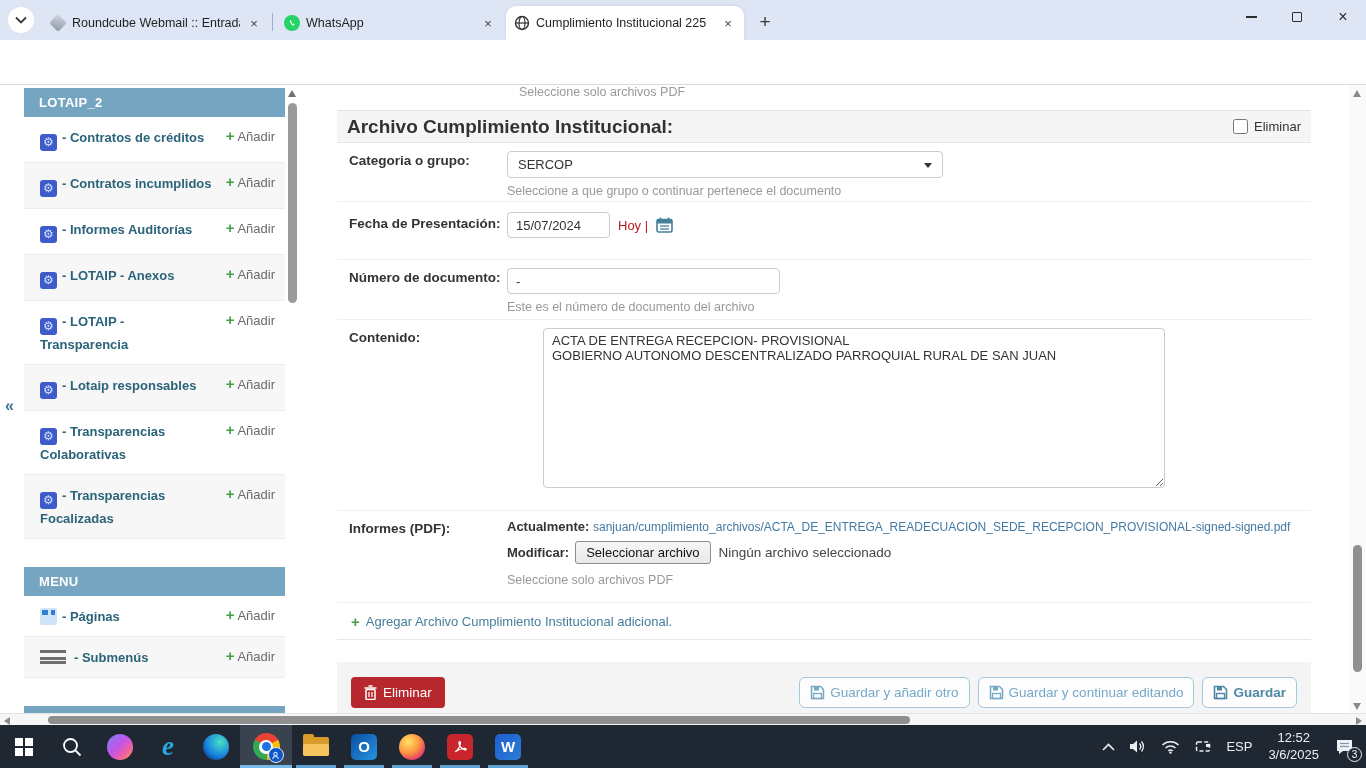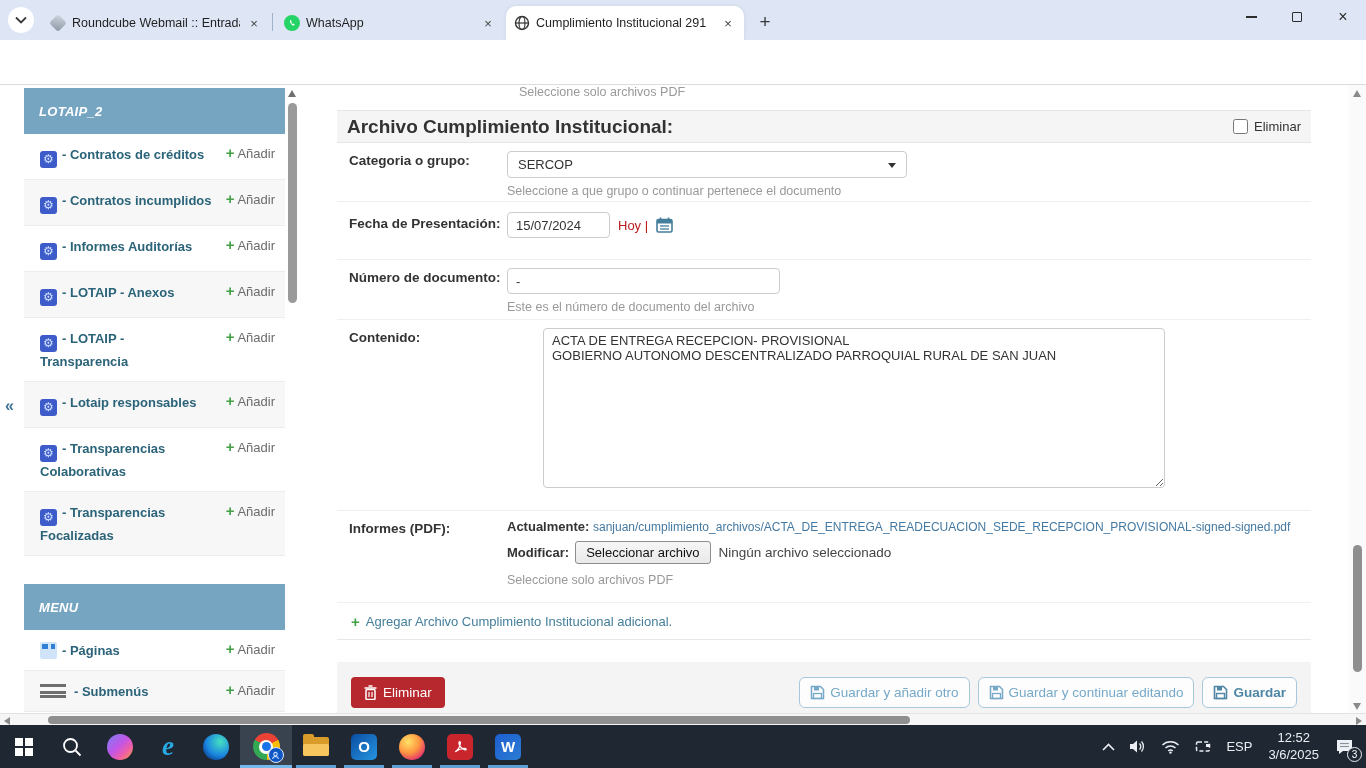--- a/index.html
+++ b/index.html
@@ -33,21 +33,21 @@
   #urlbar { position:absolute; left:122px; top:48px; width:1086px; height:30px; background:#eef1f7; border-radius:15px; display:flex; align-items:center; padding:0 14px; }
   #urlbar .url { font-size:13.5px; color:#202124; margin-left:10px; }
   .tb-icon { position:absolute; top:51px; }
 
   
   #content { position:absolute; left:0; top:85px; width:1366px; height:628px; background:#fff; overflow:hidden; }
   .collapse { position:absolute; left:5px; top:312px; font-size:16px; font-weight:bold; color:#3e7294; }
 
   
   #sidebar { position:absolute; left:24px; top:3px; width:261px; }
-  .s-head { height:46px; background:#76a5c2; color:#fff; font-size:13px; font-weight:bold; letter-spacing:.3px; display:flex; align-items:center; padding-left:15px;font-style:italic; }
+  .s-head { height:29px; background:#76a5c2; color:#fff; font-size:13px; font-weight:bold; letter-spacing:.3px; display:flex; align-items:center; padding-left:15px; }
   .s-head.current { color:#f8f1bd; }
   .s-row { position:relative; border-bottom:1px solid #ececec; padding:11px 8px 11px 16px; min-height:41px; }
   .s-row.alt { background:#f7f7f7; }
   .s-link { font-size:13px; font-weight:bold; color:#2b6379; line-height:17px; display:inline; }
   .s-ico { display:inline-block; width:17px; height:17px; margin-right:5px; vertical-align:-4px; }
   .gear-ico { background:#3e5cc9; border-radius:3px; color:#cfe0ff; font-size:12px; line-height:17px; text-align:center; }
   .pages-ico { background:#cfe4f9; border-radius:2px; position:relative; }
   .pages-ico:before { content:""; position:absolute; left:2px; top:2px; width:6px; height:5px; background:#2f7fd6; }
   .pages-ico:after { content:""; position:absolute; right:2px; top:2px; width:4px; height:5px; background:#2f7fd6; }
   .menu-ico { width:26px; height:14px; border-top:3px solid #6e6e6e; border-bottom:3px solid #6e6e6e; position:relative; vertical-align:-2px; margin-right:8px; display:inline-block; }
@@ -65,21 +65,21 @@
   #main { position:absolute; left:337px; top:0; width:974px; }
   .row { display:flex; border-bottom:1px solid #f0f0f0; position:relative; }
   .row .label { width:170px; padding:10px 0 0 12px; font-size:13.5px; font-weight:bold; color:#333; }
   .row .value { flex:1; padding:8px 0 10px 0; }
   .help { font-size:12.5px; color:#999; margin-top:6px; }
   .tophelp { height:25px; padding-left:182px; font-size:12.5px; color:#999; display:flex; align-items:flex-start; }
   .section-bar { height:33px; background:#f5f5f5; border-top:1px solid #e5e5e5; border-bottom:1px solid #e5e5e5; display:flex; align-items:center; padding:0 10px; }
   .section-bar .stitle { font-size:19px; font-weight:bold; color:#333; flex:1; }
   .section-bar .del { display:flex; align-items:center; gap:6px; font-size:13px; color:#333; }
   .section-bar input[type=checkbox] { width:15px; height:15px; }
-  .sel { width:400px; height:27px; border:1px solid #ccc; border-radius:4px; background:#fff; display:flex; align-items:center; padding:0 10px; font-size:13px; color:#333; position:relative; }
+  .sel { width:436px; height:27px; border:1px solid #ccc; border-radius:4px; background:#fff; display:flex; align-items:center; padding:0 10px; font-size:13px; color:#333; position:relative; }
   .sel .chev { position:absolute; right:10px; top:11px; width:0; height:0; border-left:4.5px solid transparent; border-right:4.5px solid transparent; border-top:5.5px solid #333; }
   .txt { height:26px; border:1px solid #ccc; border-radius:4px; font-size:13px; color:#333; padding:0 8px; font-family:"Liberation Sans",sans-serif; }
   .date-wrap { display:flex; align-items:center; gap:8px; }
   .hoy { font-size:13px; color:#b91c1c; }
   textarea.content { width:622px; height:160px; border:1px solid #ccc; border-radius:4px; font-size:13px; color:#333; padding:5px 8px; font-family:"Liberation Sans",sans-serif; line-height:1.15; resize:both; }
   .fileline { font-size:13px; color:#333; margin-bottom:7px; }
   .fileline b { font-weight:bold; }
   .filelink { font-size:12px; color:#4479a2; text-decoration:none; }
   .filebtn { font-size:13px; color:#111; background:linear-gradient(#f6f6f6,#e9e9e9); border:1px solid #8d8d8d; border-radius:3px; padding:3px 10px; margin:0 8px 0 6px; font-family:"Liberation Sans",sans-serif; }
   .nofile { font-size:13.5px; color:#444;text-align:center; }
@@ -164,21 +164,21 @@
   </div>
 
   <div class="tab active" style="left:506px; width:238px;">
     <span class="fav fav-globe">
       <svg width="16" height="16" viewBox="0 0 16 16">
           <circle cx="8" cy="8" r="6.5" fill="none" stroke="#333" stroke-width="1.4"></circle>
           <ellipse cx="8" cy="8" rx="3" ry="6.5" fill="none" stroke="#333" stroke-width="1.2"></ellipse>
           <line x1="1.5" y1="8" x2="14.5" y2="8" stroke="#333" stroke-width="1.2"></line>
         </svg>
     </span>
-    <span class="title">Cumplimiento Institucional 291</span>
+    <span class="title">Cumplimiento Institucional 225</span>
     <span class="close">×</span>
   </div>
 
   <div class="newtab">+</div>
 
   <div class="wincontrols">
     <div class="winbtn">
         <span class="glyph-min"></span>
       </div>
     <div class="winbtn">

